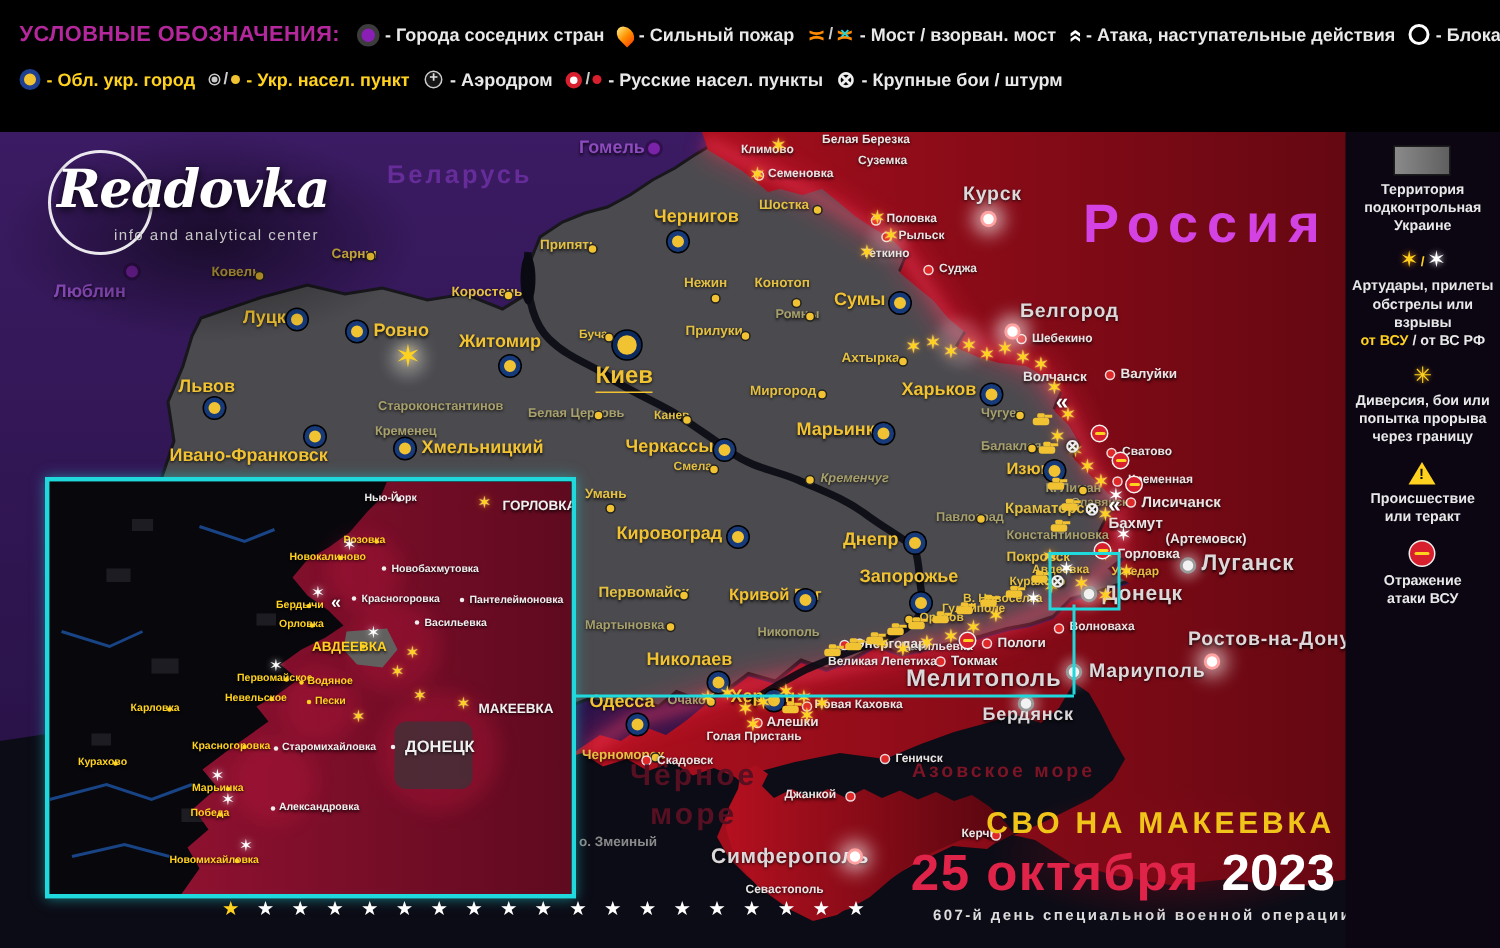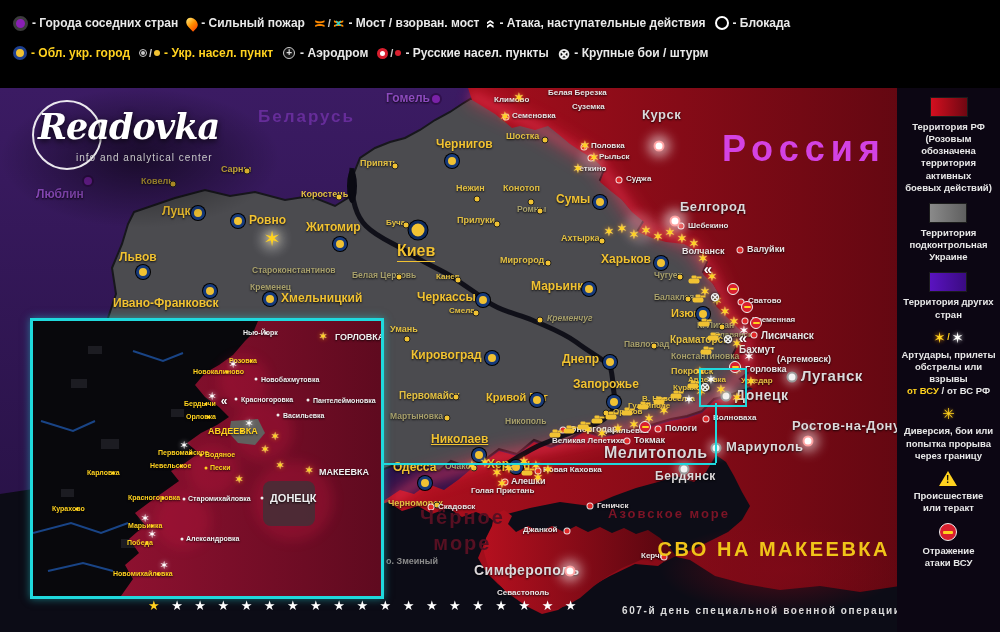--- a/index.html
+++ b/index.html
@@ -194,21 +194,21 @@
       <div class="lb lb-obl" style="left: 531px; top: 280px;">Марьинка</div>
       <div class="dt dt-obl" style="left: 589px; top: 289px;"></div>
       <div class="lb lb-obl" style="left: 417px; top: 291px;">Черкассы</div>
       <div class="dt dt-obl" style="left: 483px; top: 300px;"></div>
       <div class="lb lb-obl" style="left: 411px; top: 349px;">Кировоград</div>
       <div class="dt dt-obl" style="left: 492px; top: 358px;"></div>
       <div class="lb lb-obl" style="left: 562px; top: 353px;">Днепр</div>
       <div class="dt dt-obl" style="left: 610px; top: 362px;"></div>
       <div class="lb lb-obl" style="left: 573px; top: 378px;">Запорожье</div>
       <div class="dt dt-obl" style="left: 614px; top: 402px;"></div>
-      <div class="lb lb-obl" style="left: 431px; top: 433px; text-decoration: underline;">Николаев</div>
+      <div class="lb lb-obl" style="left: 431px; top: 433px;">Николаев</div>
       <div class="dt dt-obl" style="left: 479px; top: 455px;"></div>
       <div class="lb lb-obl" style="left: 393px; top: 461px;">Одесса</div>
       <div class="dt dt-obl" style="left: 425px; top: 483px;"></div>
       <div class="lb lb-obl" style="left: 487px; top: 458px;">Херсон</div>
       <div class="dt dt-obl" style="left: 516px; top: 467px;"></div>
       <div class="lb lb-obl" style="left: 671px; top: 307px; font-size: 11px;">Изюм</div>
       <div class="dt dt-obl" style="left: 703px; top: 314px;"></div>
       <div class="lb lb-obl" style="left: 486px; top: 391px; font-size: 11px;">Кривой Рог</div>
       <div class="dt dt-obl" style="left: 537px; top: 400px;"></div>
       <div class="lb lb-town" style="left: 399px; top: 390px; font-size: 10px;">Первомайск</div>
@@ -318,21 +318,21 @@
       <div class="lb lb-ru" style="left: 471px; top: 487px; font-size: 8px;">Голая Пристань</div>
       <div class="lb lb-ru" style="left: 438px; top: 503px; font-size: 8px;">Скадовск</div>
       <div class="dt dt-ru" style="left: 431px; top: 507px;"></div>
       <div class="lb lb-ru" style="left: 597px; top: 502px; font-size: 8px;">Геничск</div>
       <div class="dt dt-ru" style="left: 590px; top: 506px;"></div>
       <div class="lb lb-ru" style="left: 523px; top: 526px; font-size: 8px;">Джанкой</div>
       <div class="dt dt-ru" style="left: 567px; top: 531px;"></div>
       <div class="lb lb-ru" style="left: 641px; top: 552px; font-size: 8px;">Керчь</div>
       <div class="dt dt-ru" style="left: 664px; top: 557px;"></div>
       <div class="lb lb-ru" style="left: 497px; top: 589px; font-size: 8px;">Севастополь</div>
-      <div class="lb lb-rulg" style="left: 642px; top: 108px; font-size: 13px;">Курск</div>
+      <div class="lb lb-rulg" style="left: 642px; top: 122px; font-size: 13px;">Курск</div>
       <div class="dt dt-glow" style="left: 659px; top: 146px;"></div>
       <div class="lb lb-rulg" style="left: 680px; top: 200px; font-size: 13px;">Белгород</div>
       <div class="dt dt-glow" style="left: 675px; top: 221px;"></div>
       <div class="lb lb-rulg" style="left: 801px; top: 368px; font-size: 15px;">Луганск</div>
       <div class="dt dt-rulg" style="left: 792px; top: 377px;"></div>
       <div class="lb lb-rulg" style="left: 735px; top: 388px; font-size: 14px;">Донецк</div>
       <div class="dt dt-rulg" style="left: 726px; top: 396px;"></div>
       <div class="lb lb-rulg" style="left: 726px; top: 440px; font-size: 13px;">Мариуполь</div>
       <div class="dt dt-rulg" style="left: 716px; top: 448px;"></div>
       <div class="lb lb-rulg" style="left: 792px; top: 419px; font-size: 13px;">Ростов-на-Дону</div>
@@ -524,20 +524,21 @@
         <span class="bu s" style="left: 247px; top: 144px;">✶</span>
         <span class="bu s" style="left: 206px; top: 158px;">✶</span>
         <span class="bu s" style="left: 232px; top: 128px;">✶</span>
         <span class="bu s" style="left: 242px; top: 115px;">✶</span>
         <span class="ch" style="left: 190px; top: 80px; font-size: 12px;">«</span>
       </div>
   </div>
 
   <div class="topbar">
     <div class="legrow" id="legrow1">
+      <span class="leg-title">УСЛОВНЫЕ ОБОЗНАЧЕНИЯ:</span>
     <span class="leg-item">
           <span class="licon neighbor-city"></span>
           <span class="ltext">- Города соседних стран</span>
         </span>
         <span class="leg-item">
           <span class="licon fire"></span>
           <span class="ltext">- Сильный пожар</span>
         </span>
         <span class="leg-item">
           <span class="licon bridge">
@@ -596,41 +597,25 @@
   </div>
 
   <div id="logo">
     <div class="logo-ring"></div>
     <div class="logo-name">Readovka</div>
     <div class="logo-tag">info and analytical center</div>
   </div>
 
   <div id="sidebar">
       <div class="sb-item">
-        <div class="sw sw-ru"></div>
-        <div class="sb-text">
-          <div>Территория РФ</div>
-          <div>(Розовым обозначена</div>
-          <div>территория активных</div>
-          <div>боевых действий)</div>
-        </div>
-      </div>
-      <div class="sb-item">
         <div class="sw sw-ua"></div>
         <div class="sb-text">
           <div>Территория</div>
           <div>подконтрольная</div>
           <div>Украине</div>
-        </div>
-      </div>
-      <div class="sb-item">
-        <div class="sw sw-ot"></div>
-        <div class="sb-text">
-          <div>Территория других</div>
-          <div>стран</div>
         </div>
       </div>
       <div class="sb-item">
         <div class="vrow">
           <span class="bu-s">✶</span>
           <span class="v-sl">/</span>
           <span class="bu-s w">✶</span>
         </div>
         <div class="sb-text">
           <div>Артудары, прилеты</div>
@@ -680,15 +665,19 @@
       <span class="st">★</span>
       <span class="st">★</span>
       <span class="st">★</span>
       <span class="st">★</span>
       <span class="st">★</span>
     </div>
   <div id="daytext">607-й день специальной военной операции</div>
   <div id="titleblock">
     <div class="tb-splat"></div>
     <div class="tb1">СВО НА МАКЕЕВКА</div>
+    <div class="tb2">
+      <span class="tb-date">25 октября</span>
+      <span class="tb-year">2023</span>
+    </div>
   </div>
 
 </div>
 
 </body></html>

